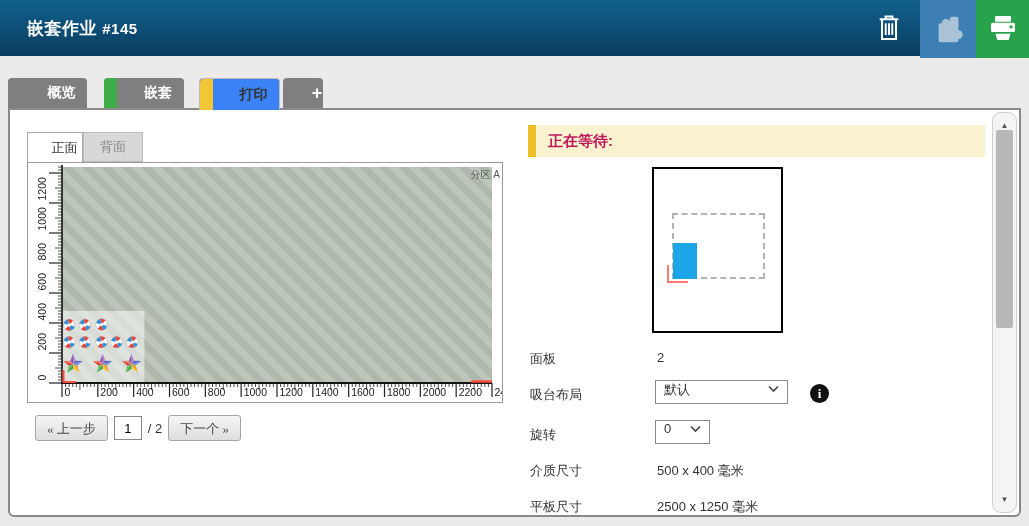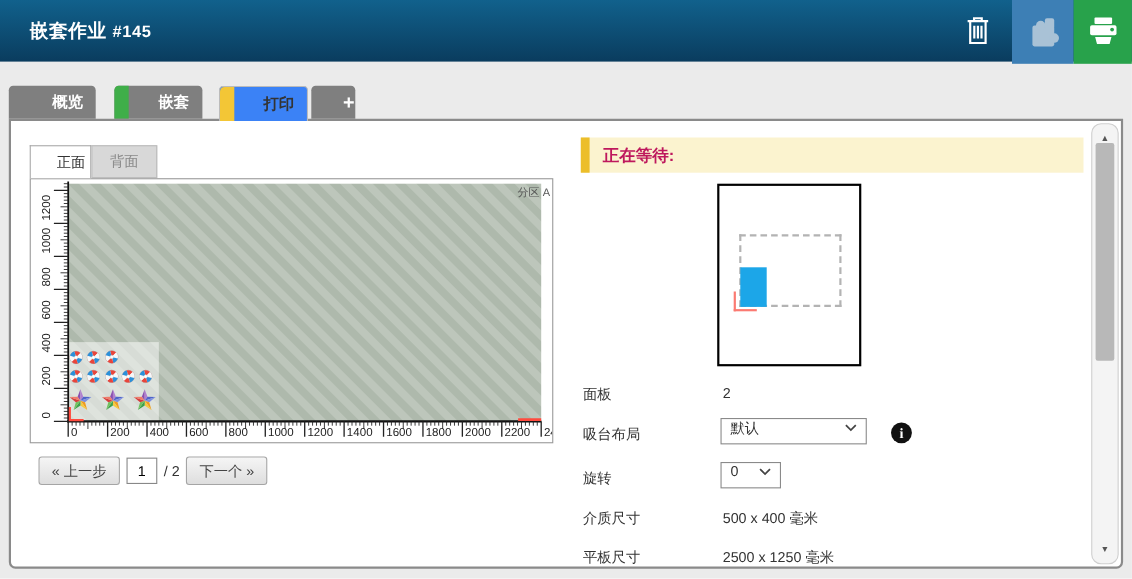--- a/index.html
+++ b/index.html
@@ -38,21 +38,21 @@
     font-size:13px; cursor:pointer; }
   .stab-front { left:17px; width:56px; background:#fff; border:1px solid #aaa; border-bottom:none; color:#333; z-index:3;padding-left:19px; }
   .stab-back { left:73px; width:60px; background:#d8d8d8; border:1px solid #bbb; color:#8a8a8a; }
 
   .chart-box { position:absolute; left:17px; top:52px; width:476px; height:241px; border:1px solid #999;
     background:#fff; overflow:hidden; cursor:default; }
   .chart-box svg { display:block; }
 
   
   .pager { position:absolute; left:25px; top:305px; display:flex; align-items:center; gap:6px; font-size:13px; color:#333; }
-  .pager button { font-family:Liberation Sans, sans-serif; font-size:13px; color:#444; padding:4px 11px; height:26px;
+  .pager button { font-family:Liberation Serif, serif; font-size:13px; color:#444; padding:4px 11px; height:26px;
     background:linear-gradient(#f5f5f5,#dedede); border:1px solid #a5a5a5; border-radius:3px; cursor:pointer; }
   .pager input { width:28px; height:24px; border:1px solid #888; text-align:center; font-size:13px; font-family:inherit; }
 
   
   .status { position:absolute; left:518px; top:15px; width:457px; height:32px; background:#fbf3cf;
     border-left:8px solid #ecbe2a; display:flex; align-items:center; padding-left:12px; }
   .status b { font-size:15px; color:#be185d; margin-right:5px; }
   .status span { font-size:13px; color:#333; }
 
   .preview { position:absolute; left:642px; top:57px; width:131px; height:166px; border:2px solid #000; background:#fff; }

